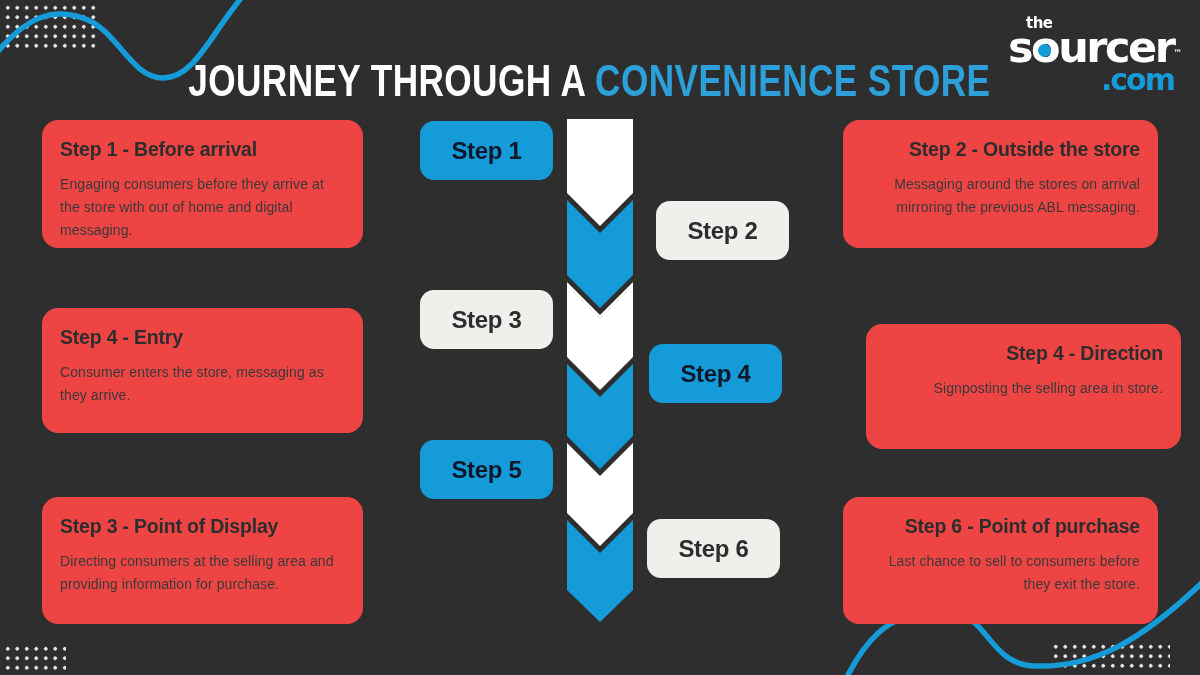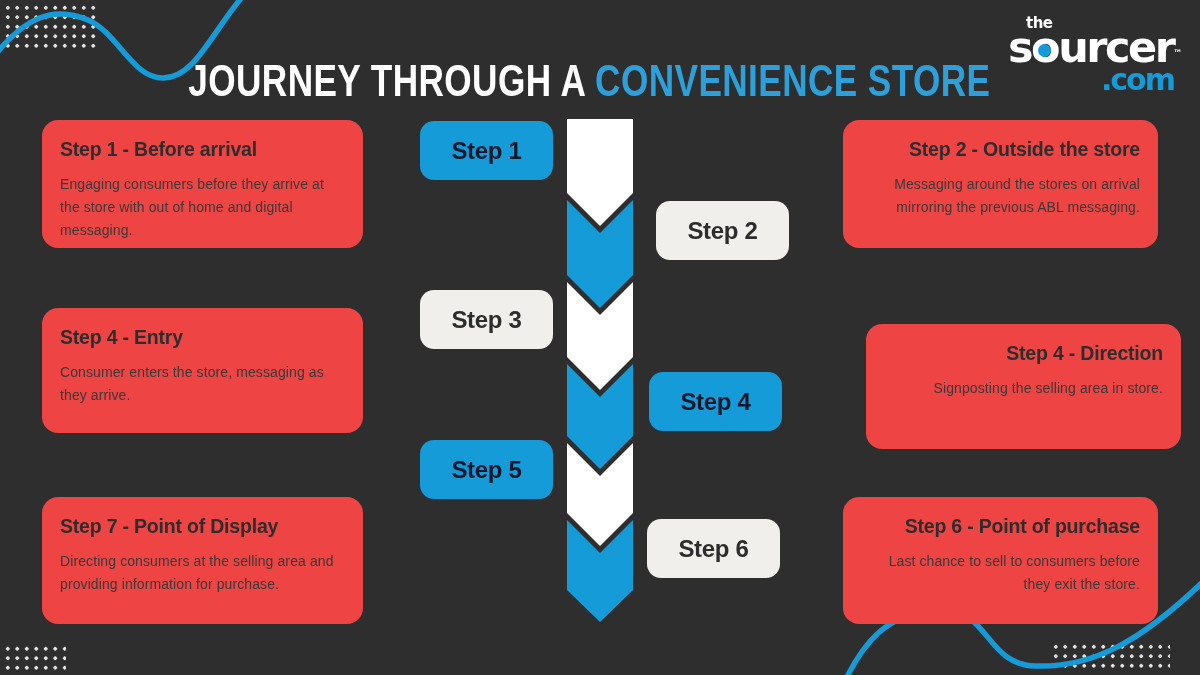--- a/index.html
+++ b/index.html
@@ -59,21 +59,21 @@
   .pill{
     position:absolute;z-index:2;width:133px;height:59px;border-radius:14px;
     display:flex;align-items:center;justify-content:center;
     font-size:24px;font-weight:bold;letter-spacing:-0.3px;
   }
   .pill.blue{background:#149bd8;color:#0f172a;}
   .pill.light{background:#f0efeb;color:#2e2d2d;}
   .pill-1{left:420px;top:121px;}
   .pill-2{left:648px;top:201px;margin-left:8px;}
   .pill-3{left:420px;top:290px;}
-  .pill-4{left:649px;top:372px;justify-content:center;}
+  .pill-4{left:649px;top:344px;justify-content:center;}
   .pill-5{left:420px;top:440px;}
   .pill-6{left:647px;top:519px;}
 </style>
 </head>
 <body>
 
 <div class="canvas">
 
   <div class="dots dots-tl"></div>
   <div class="dots dots-bl"></div>
@@ -129,21 +129,21 @@
   </div>
   <div class="card card-3">
     <h2>Step 4 - Entry</h2>
     <p>Consumer enters the store, messaging as they arrive.</p>
   </div>
   <div class="card right card-4">
     <h2>Step 4 - Direction</h2>
     <p>Signposting  the selling area in store.</p>
   </div>
   <div class="card card-5">
-    <h2>Step  7 - Point of Display</h2>
+    <h2>Step  3 - Point of Display</h2>
     <p>Directing consumers at the selling area and providing information for purchase.</p>
   </div>
   <div class="card right card-6">
     <h2>Step 6 - Point of purchase</h2>
     <p>Last chance to sell to consumers before they exit the store.</p>
   </div>
 
 </div>
 
 </body></html>

